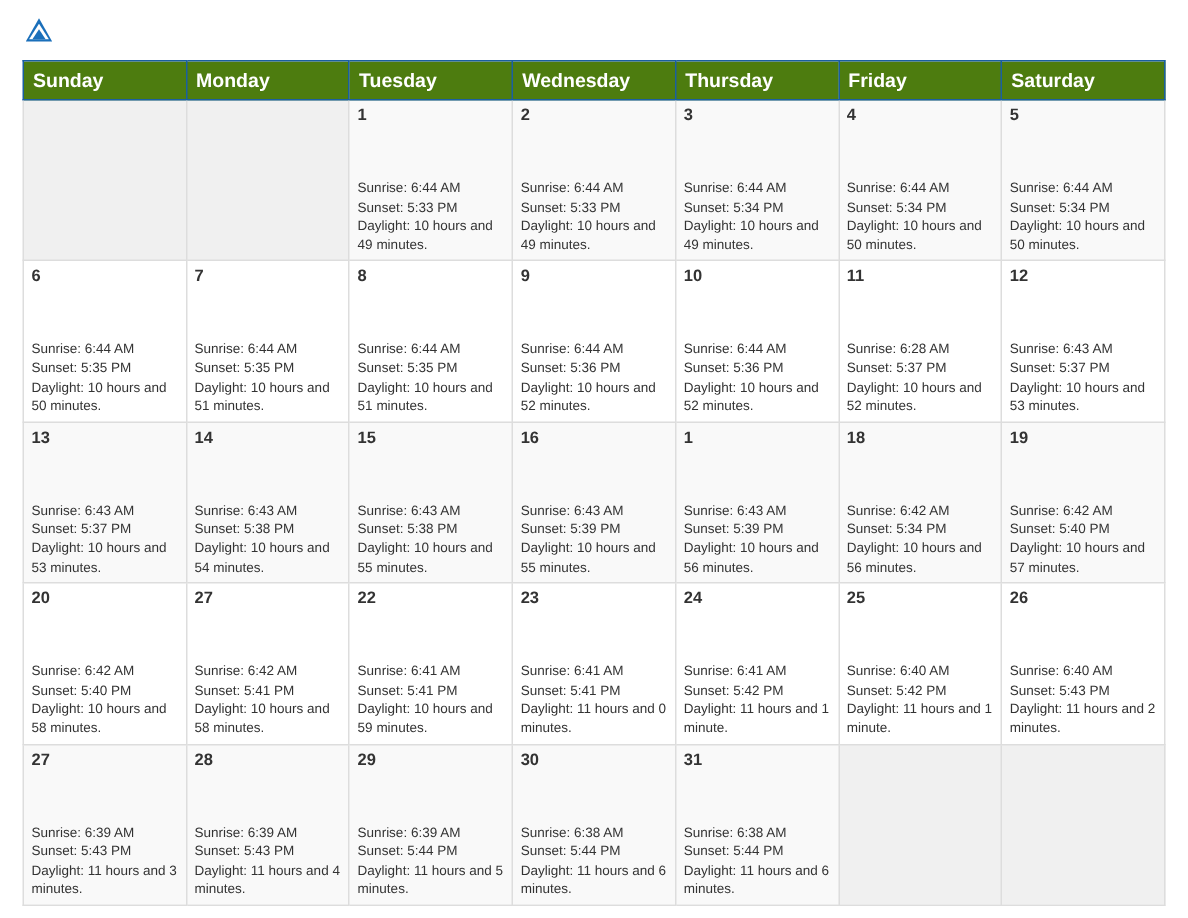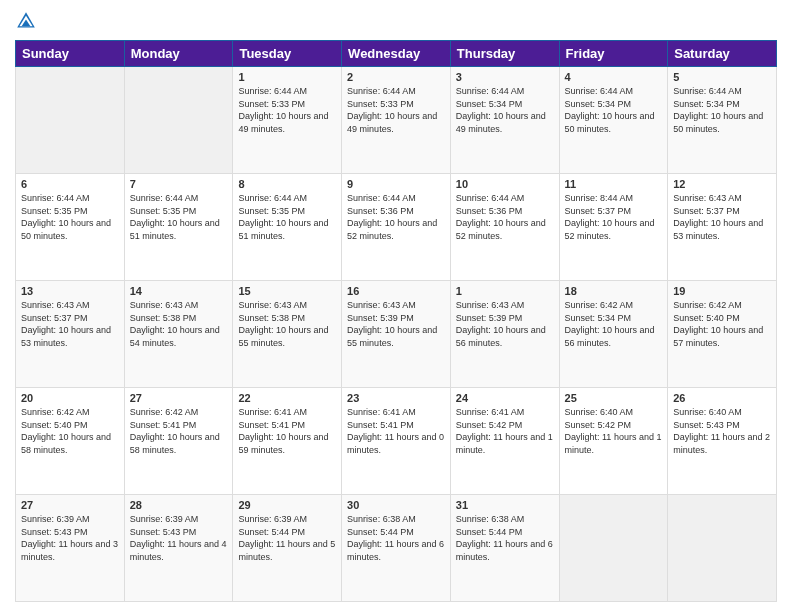--- a/index.html
+++ b/index.html
@@ -61,21 +61,21 @@
       color: #555;
     }
     .calendar {
       flex: 1;
       border: 1px solid #ccc;
       border-collapse: collapse;
       width: 100%;
       table-layout: fixed;
     }
     .calendar th {
-      background: #4c1d95;
+      background: #4d7c0f;
       color: #fff;
       text-align: left;
       padding: 5px 6px;
       font-size: 13px;
       border: 1px solid #1a5fa0;
     }
     .calendar td {
       vertical-align: top;
       padding: 4px 5px;
       border: 1px solid #ddd;
@@ -93,20 +93,21 @@
     .day-num {
       font-size: 11px;
       font-weight: bold;
       display: block;
       margin-bottom: 2px;
     }
     .day-info {
       font-size: 9px;
       color: #333;
       line-height: 1.4;
+      margin-top: 36px;
     }
     .empty-cell {
       background: #f0f0f0 !important;
     }
   </style>
 </head>
 <body>
 
 <div class="page">
   <div class="header">
@@ -200,21 +201,21 @@
 Daylight: 10 hours and 52 minutes.</div>
           </td>
           <td>
             <span class="day-num">10</span>
             <div class="day-info">Sunrise: 6:44 AM
 Sunset: 5:36 PM
 Daylight: 10 hours and 52 minutes.</div>
           </td>
           <td>
             <span class="day-num">11</span>
-            <div class="day-info">Sunrise: 8:44 AM
+            <div class="day-info">Sunrise: 6:28 AM
 Sunset: 5:37 PM
 Daylight: 10 hours and 52 minutes.</div>
           </td>
           <td>
             <span class="day-num">12</span>
             <div class="day-info">Sunrise: 6:43 AM
 Sunset: 5:37 PM
 Daylight: 10 hours and 53 minutes.</div>
           </td>
         </tr>

